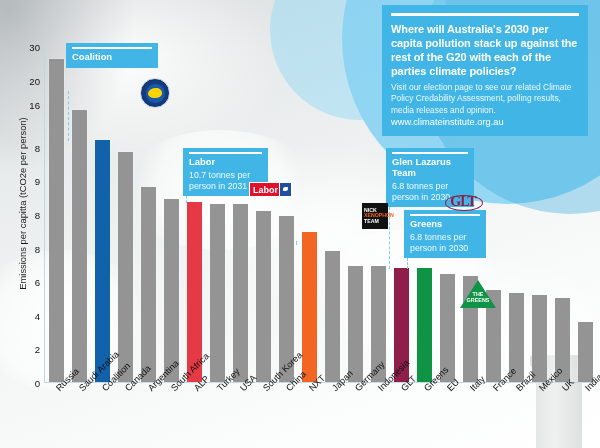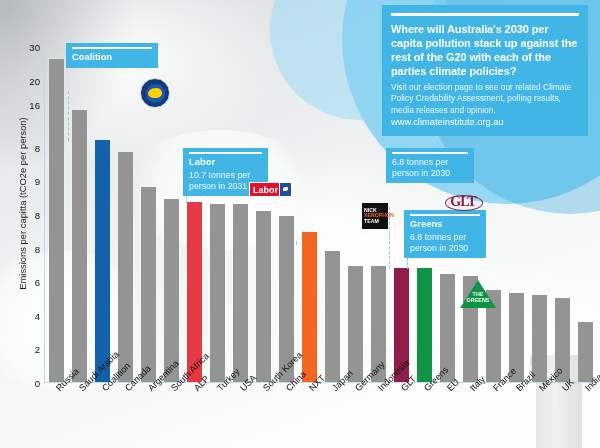--- a/index.html
+++ b/index.html
@@ -336,20 +336,21 @@
           <span class="swatch"></span>
         </div>
         <div class="leader" style="left: 296px; top: 241px; height: 4px;"></div>
         <div class="logo logo-nxt" style="left: 362px; top: 203px;">
           <span>NICK</span>
           <span class="mid">XENOPHON</span>
           <span>TEAM</span>
         </div>
         <div class="callout" style="left: 386px; top: 148px; width: 88px;">
           <div class="rule"></div>
+          <div class="ctitle">Glen Lazarus Team</div>
           <div class="cval">6.8 tonnes per person in 2030</div>
         </div>
         <div class="leader" style="left: 389px; top: 207px; height: 61.76px;"></div>
         <div class="logo logo-glt" style="left: 444px; top: 176px;">
           <span style="position:relative;z-index:2">GLT</span>
         </div>
         <div class="callout" style="left: 404px; top: 210px; width: 82px;">
           <div class="rule"></div>
           <div class="ctitle">Greens</div>
           <div class="cval">6.8 tonnes per person in 2030</div>

